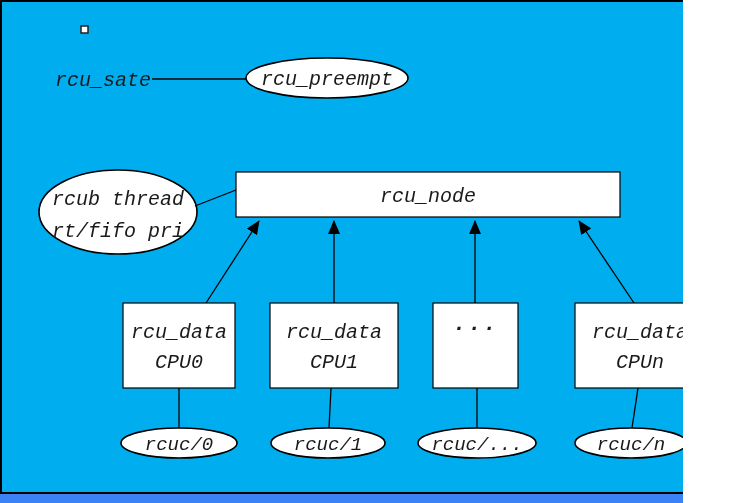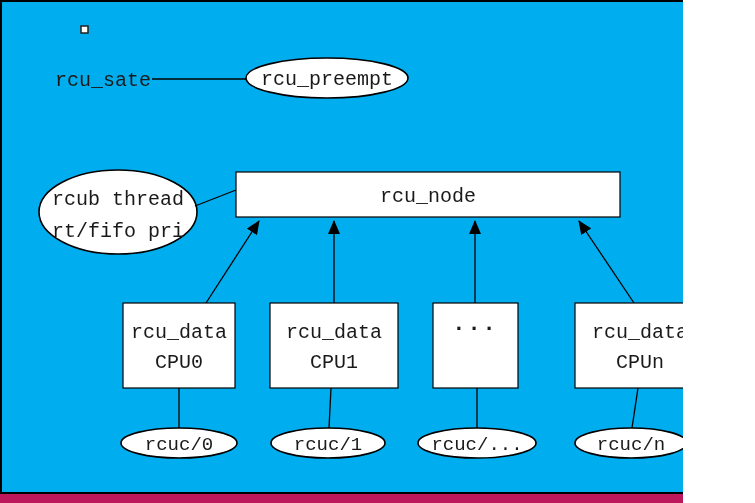--- a/index.html
+++ b/index.html
@@ -1,21 +1,22 @@
 <!DOCTYPE html>
 <html><head>
 <meta charset="utf-8">
 <style>
   html, body { margin: 0; padding: 0; background: #ffffff; }
   .canvas-wrap {
     position: relative;
     width: 683px;
     height: 503px;
-    background: #be185d;
+    background: #3b82f6;
     overflow: hidden;
+    font-style: italic;
   }
   svg { display: block; }
   text {
     font-family: "Liberation Mono", "DejaVu Sans Mono", monospace;
     font-size: 20px;
     fill: #1a1a1a;
   }
   .shape { fill: #ffffff; stroke: #000000; }
   .thin  { stroke-width: 1.2; }
   .mid   { stroke-width: 1.6; }

